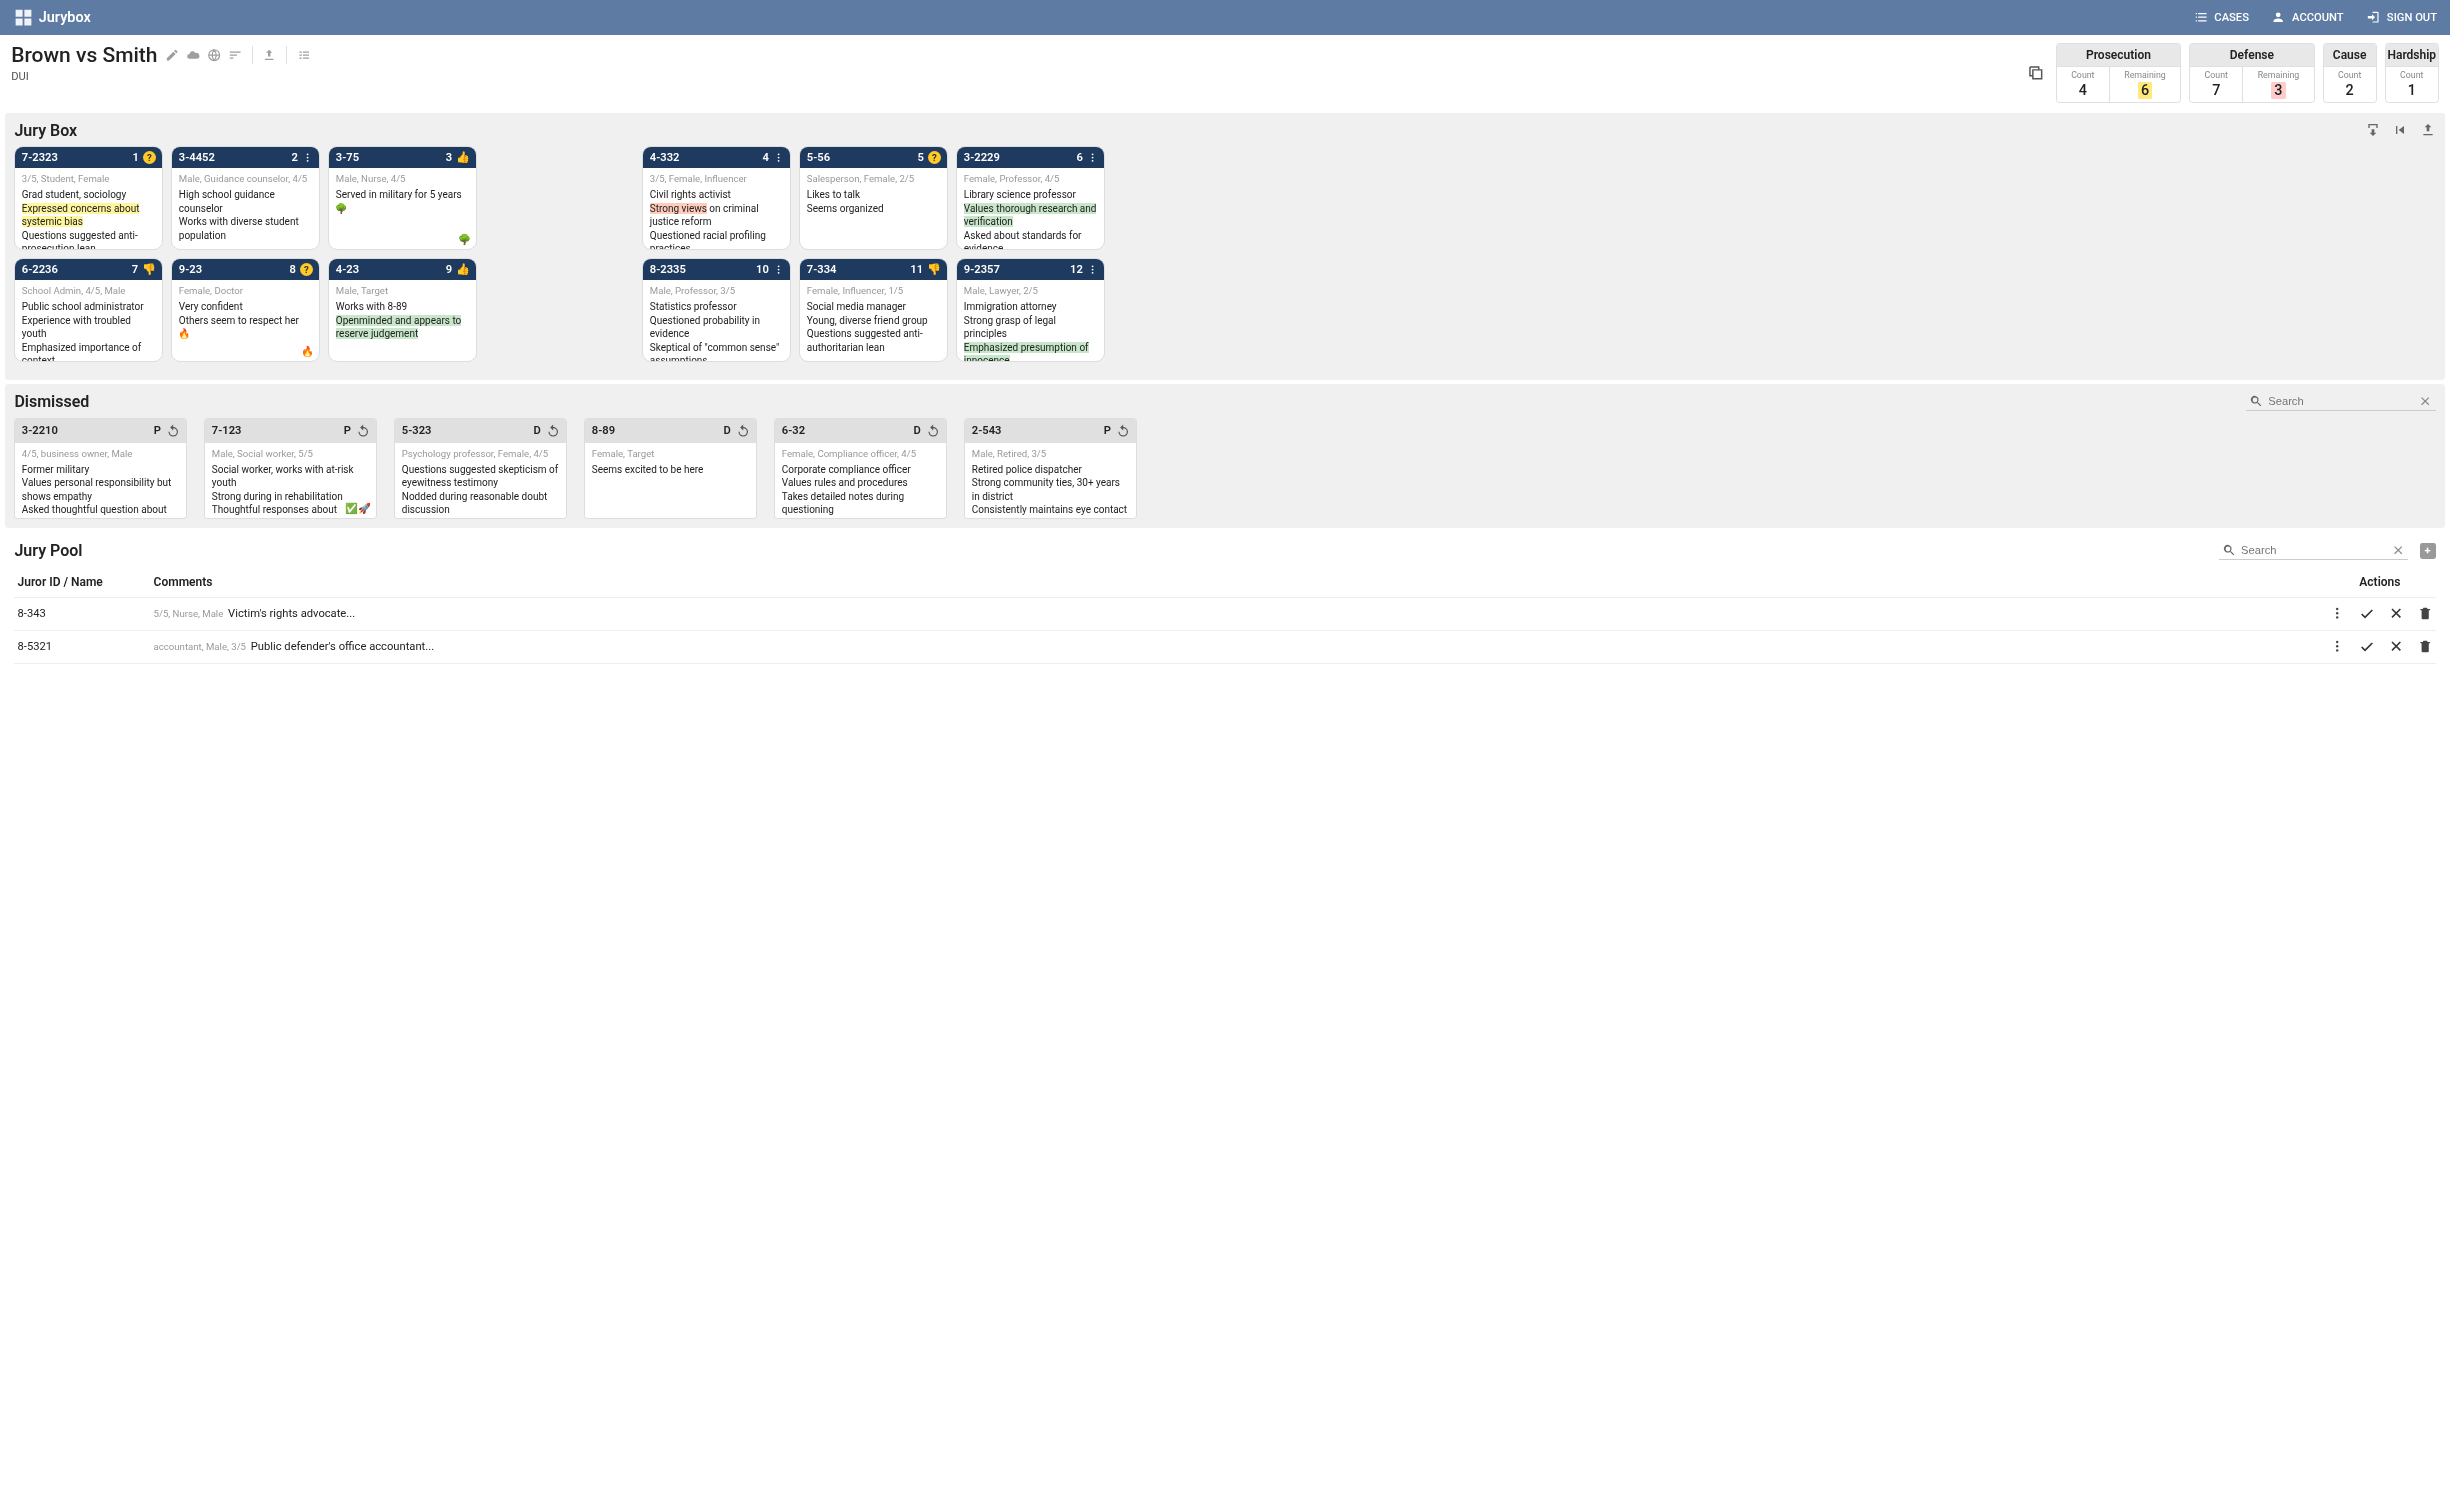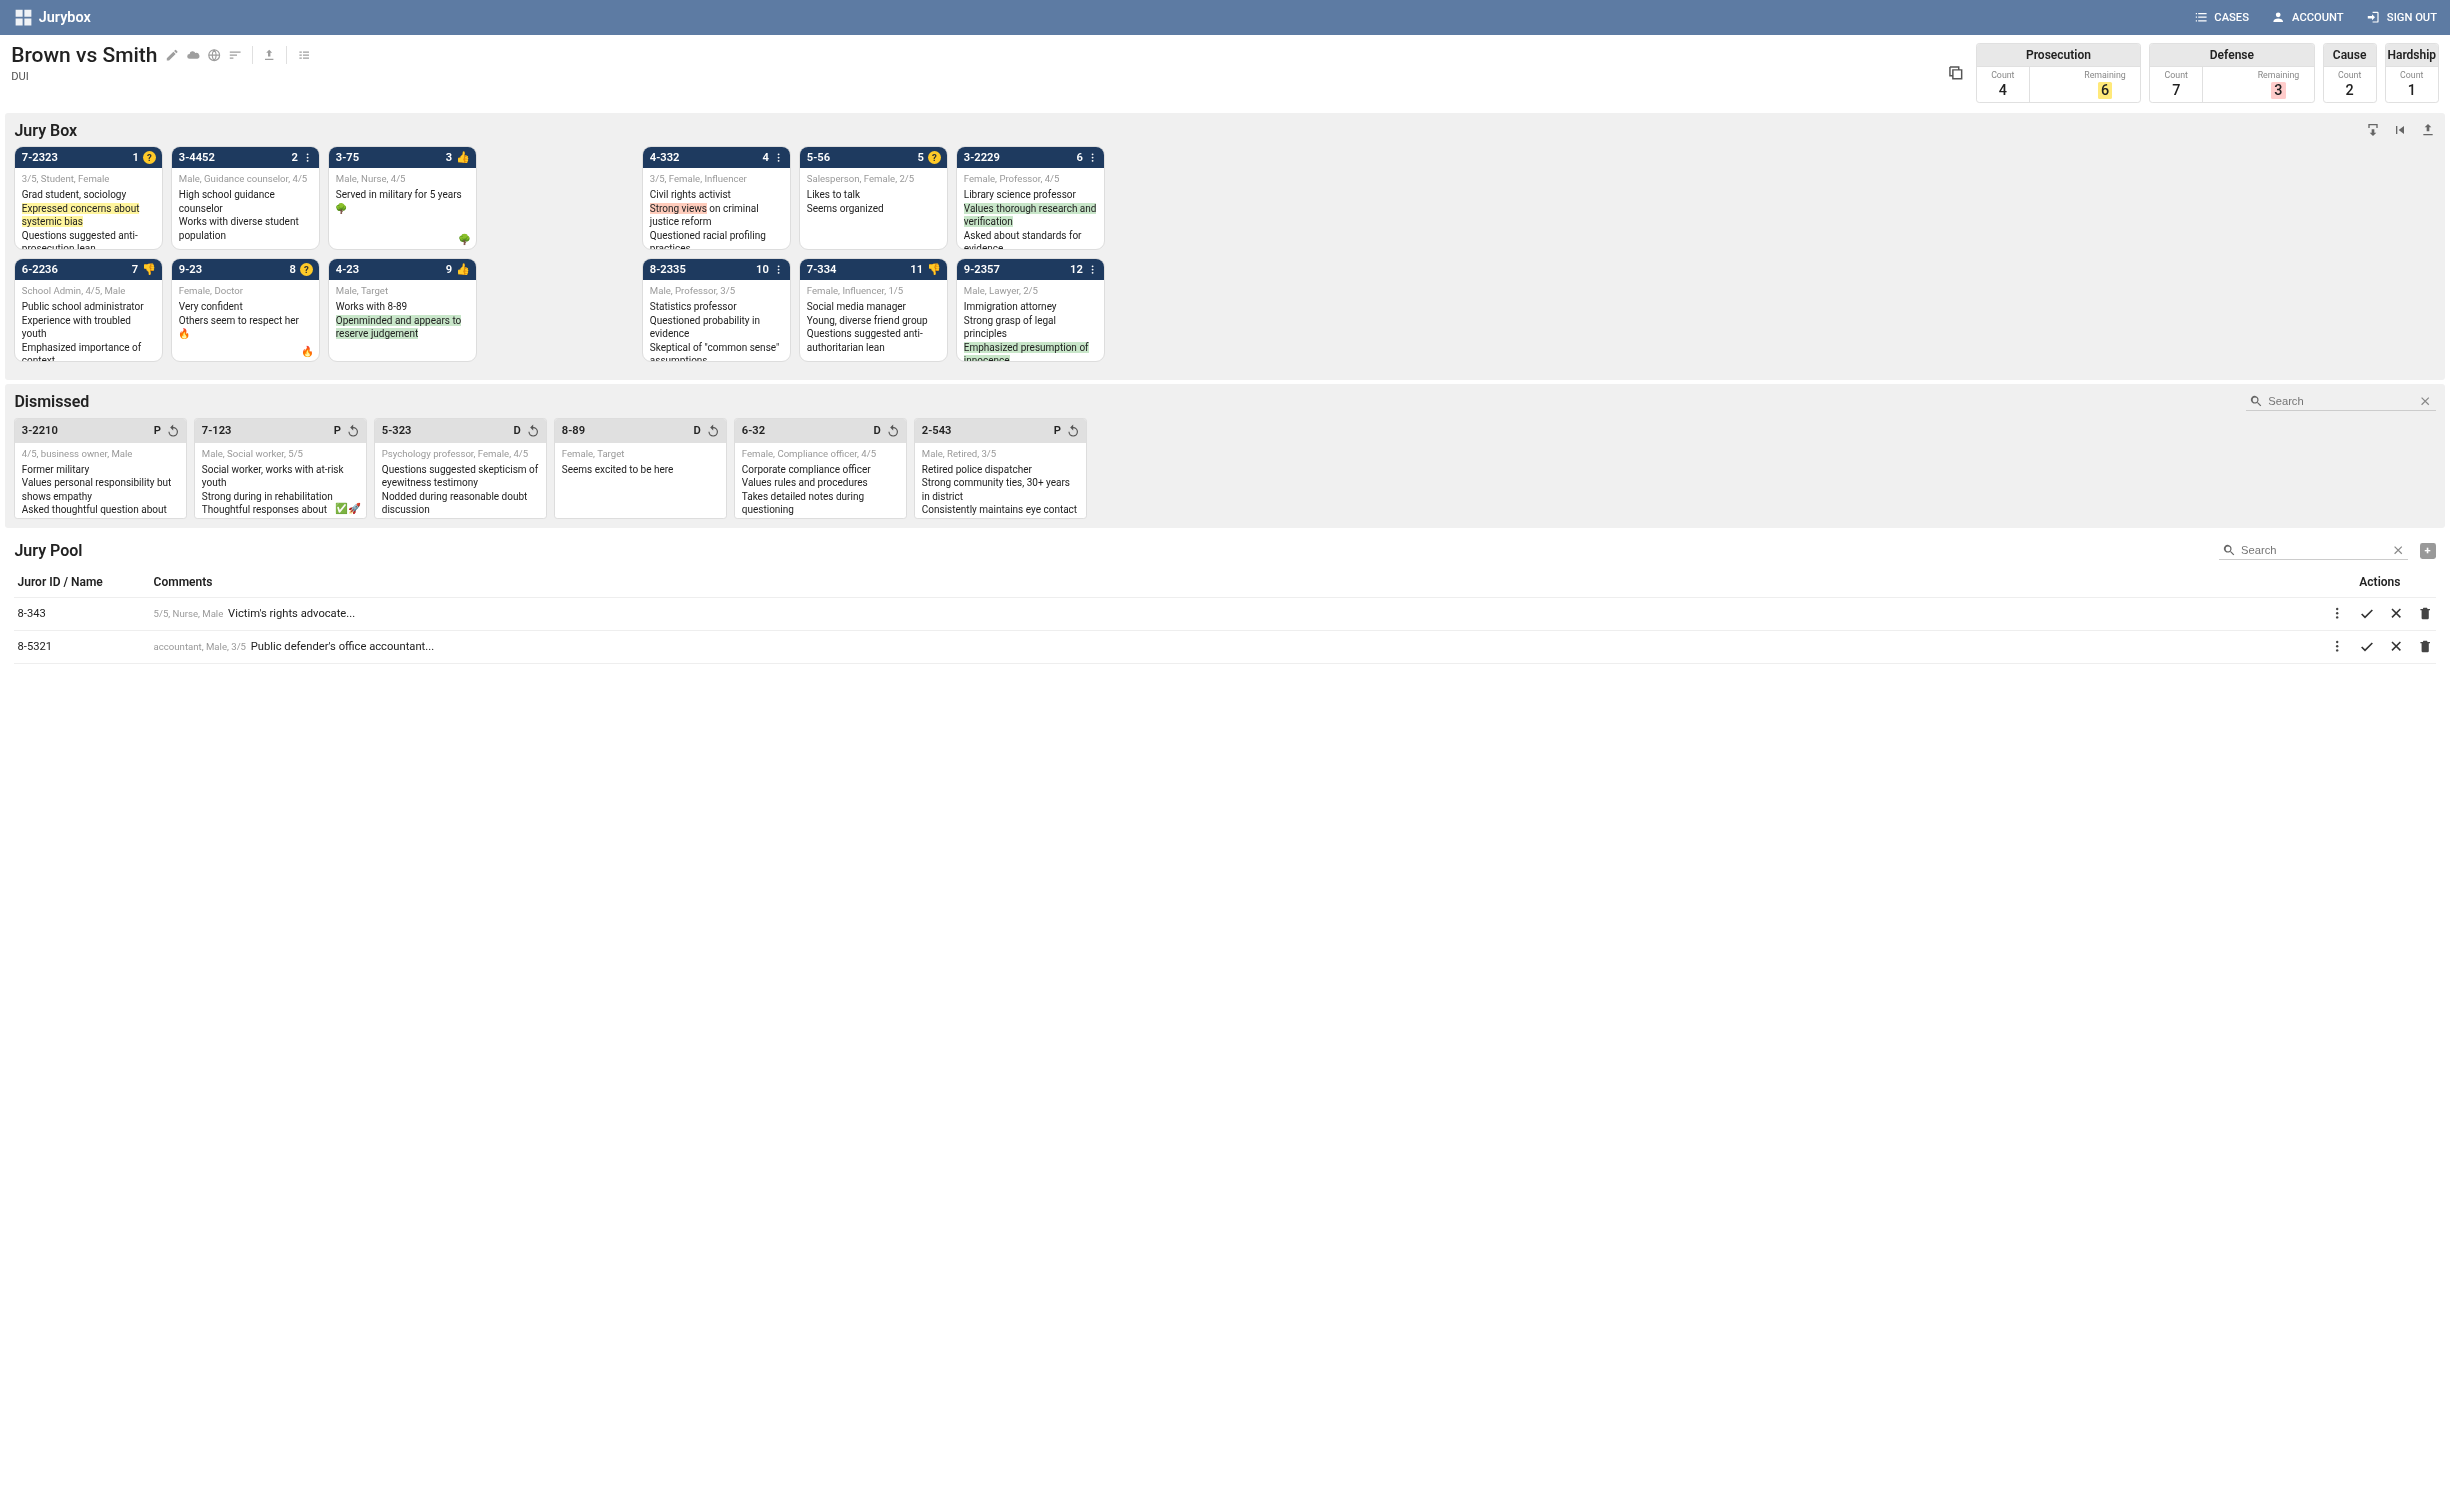--- a/index.html
+++ b/index.html
@@ -22,21 +22,21 @@
 .title-icons span, .title-icons svg { color: #9e9e9e; fill: #9e9e9e; cursor: pointer; }
 .divider-v { width: 0.8px; height: 17.6px; background: #e0e0e0; margin: 0 3.2px; }
 .case-number { font-size: 16px; color: #6b6b6b; margin-top: 1.6px; }
 .case-type { font-size: 11.2px; color: #555; margin-top: 3.2px; }
 
 
 .counters-wrap { display: flex; align-items: center; gap: 8px; }
 .copy-btn { color: #555; cursor: pointer; margin-right: 3.2px; }
 .counter-box { border: 0.8px solid #e0e0e0; border-radius: 3.2px; overflow: hidden; }
 .counter-head { background: #e8e8e8; text-align: center; font-weight: 600; padding: 4px 0; border-bottom: 0.8px solid #e0e0e0; font-size: 12px; }
-.counter-body { display: flex; gap: 40px; }
+.counter-body { display: flex; }
 .counter-cell { padding: 3.2px 14.4px; text-align: center; border-right: 0.8px solid #e0e0e0; }
 .counter-cell:last-child { border-right: none; }
 .counter-label { font-size: 8.8px; color: #888; }
 .counter-value { font-size: 14.4px; font-weight: 500; margin-top: 1.6px; }
 .hl-yellow { background: #ffe97a; padding: 0 3.2px; border-radius: 1.6px; }
 .hl-red { background: #ffcccb; padding: 0 3.2px; border-radius: 1.6px; }
 
 
 .section { margin: 4.8px 4.8px; background: #f0f0f0; border-radius: 3.2px; padding: 8px 9.6px 9.6px 9.6px; }
 .section-title-row { display: flex; justify-content: space-between; align-items: center; margin-bottom: 6.4px; }
@@ -61,21 +61,21 @@
 .hl-o { background: #ffccbc; }
 .hl-g { background: #c8e6c9; }
 .card-emoji { position: absolute; bottom: 3.2px; right: 4.8px; font-size: 10.4px; }
 .badge { font-size: 11.2px; line-height: 1; }
 .badge-q { display:inline-flex; width:13px; height:13px; border-radius:50%; background:#ffca28; color:#333; align-items:center; justify-content:center; font-size:9.6px; font-weight:700; }
 .badge-up { color:#4caf50; }
 .badge-down { color:#e57373; }
 .menu-dots { cursor:pointer; fill:#fff; }
 
 
-.dismissed-row { display: flex; gap: 7px; }
+.dismissed-row { display: flex; gap: 17px; }
 .dis-card { background: #fff; border: 0.8px solid #ddd; border-radius: 3.2px; width: 173px; position: relative; overflow: hidden; height: 101px;}
 .dis-head { background: #e0e0e0; color: #222; display: flex; justify-content: space-between; align-items: center; padding: 4.8px 6.4px; font-weight: 600; font-size: 11.2px;}
 .dis-head-right { display: flex; align-items: center; gap: 4.8px; }
 .undo-icon { fill:#555; cursor:pointer;}
 .dis-body { padding: 4.8px 6.4px; font-size: 10px; line-height: 1.35; overflow: hidden;}
 
 
 .pool-table { width: 100%; margin-top: 4.8px; }
 .pool-head-row, .pool-row { display: flex; align-items: center; padding: 8px 3.2px; border-bottom: 0.8px solid #eee; }
 .pool-head-row { font-weight: 600; font-size: 12px; }

